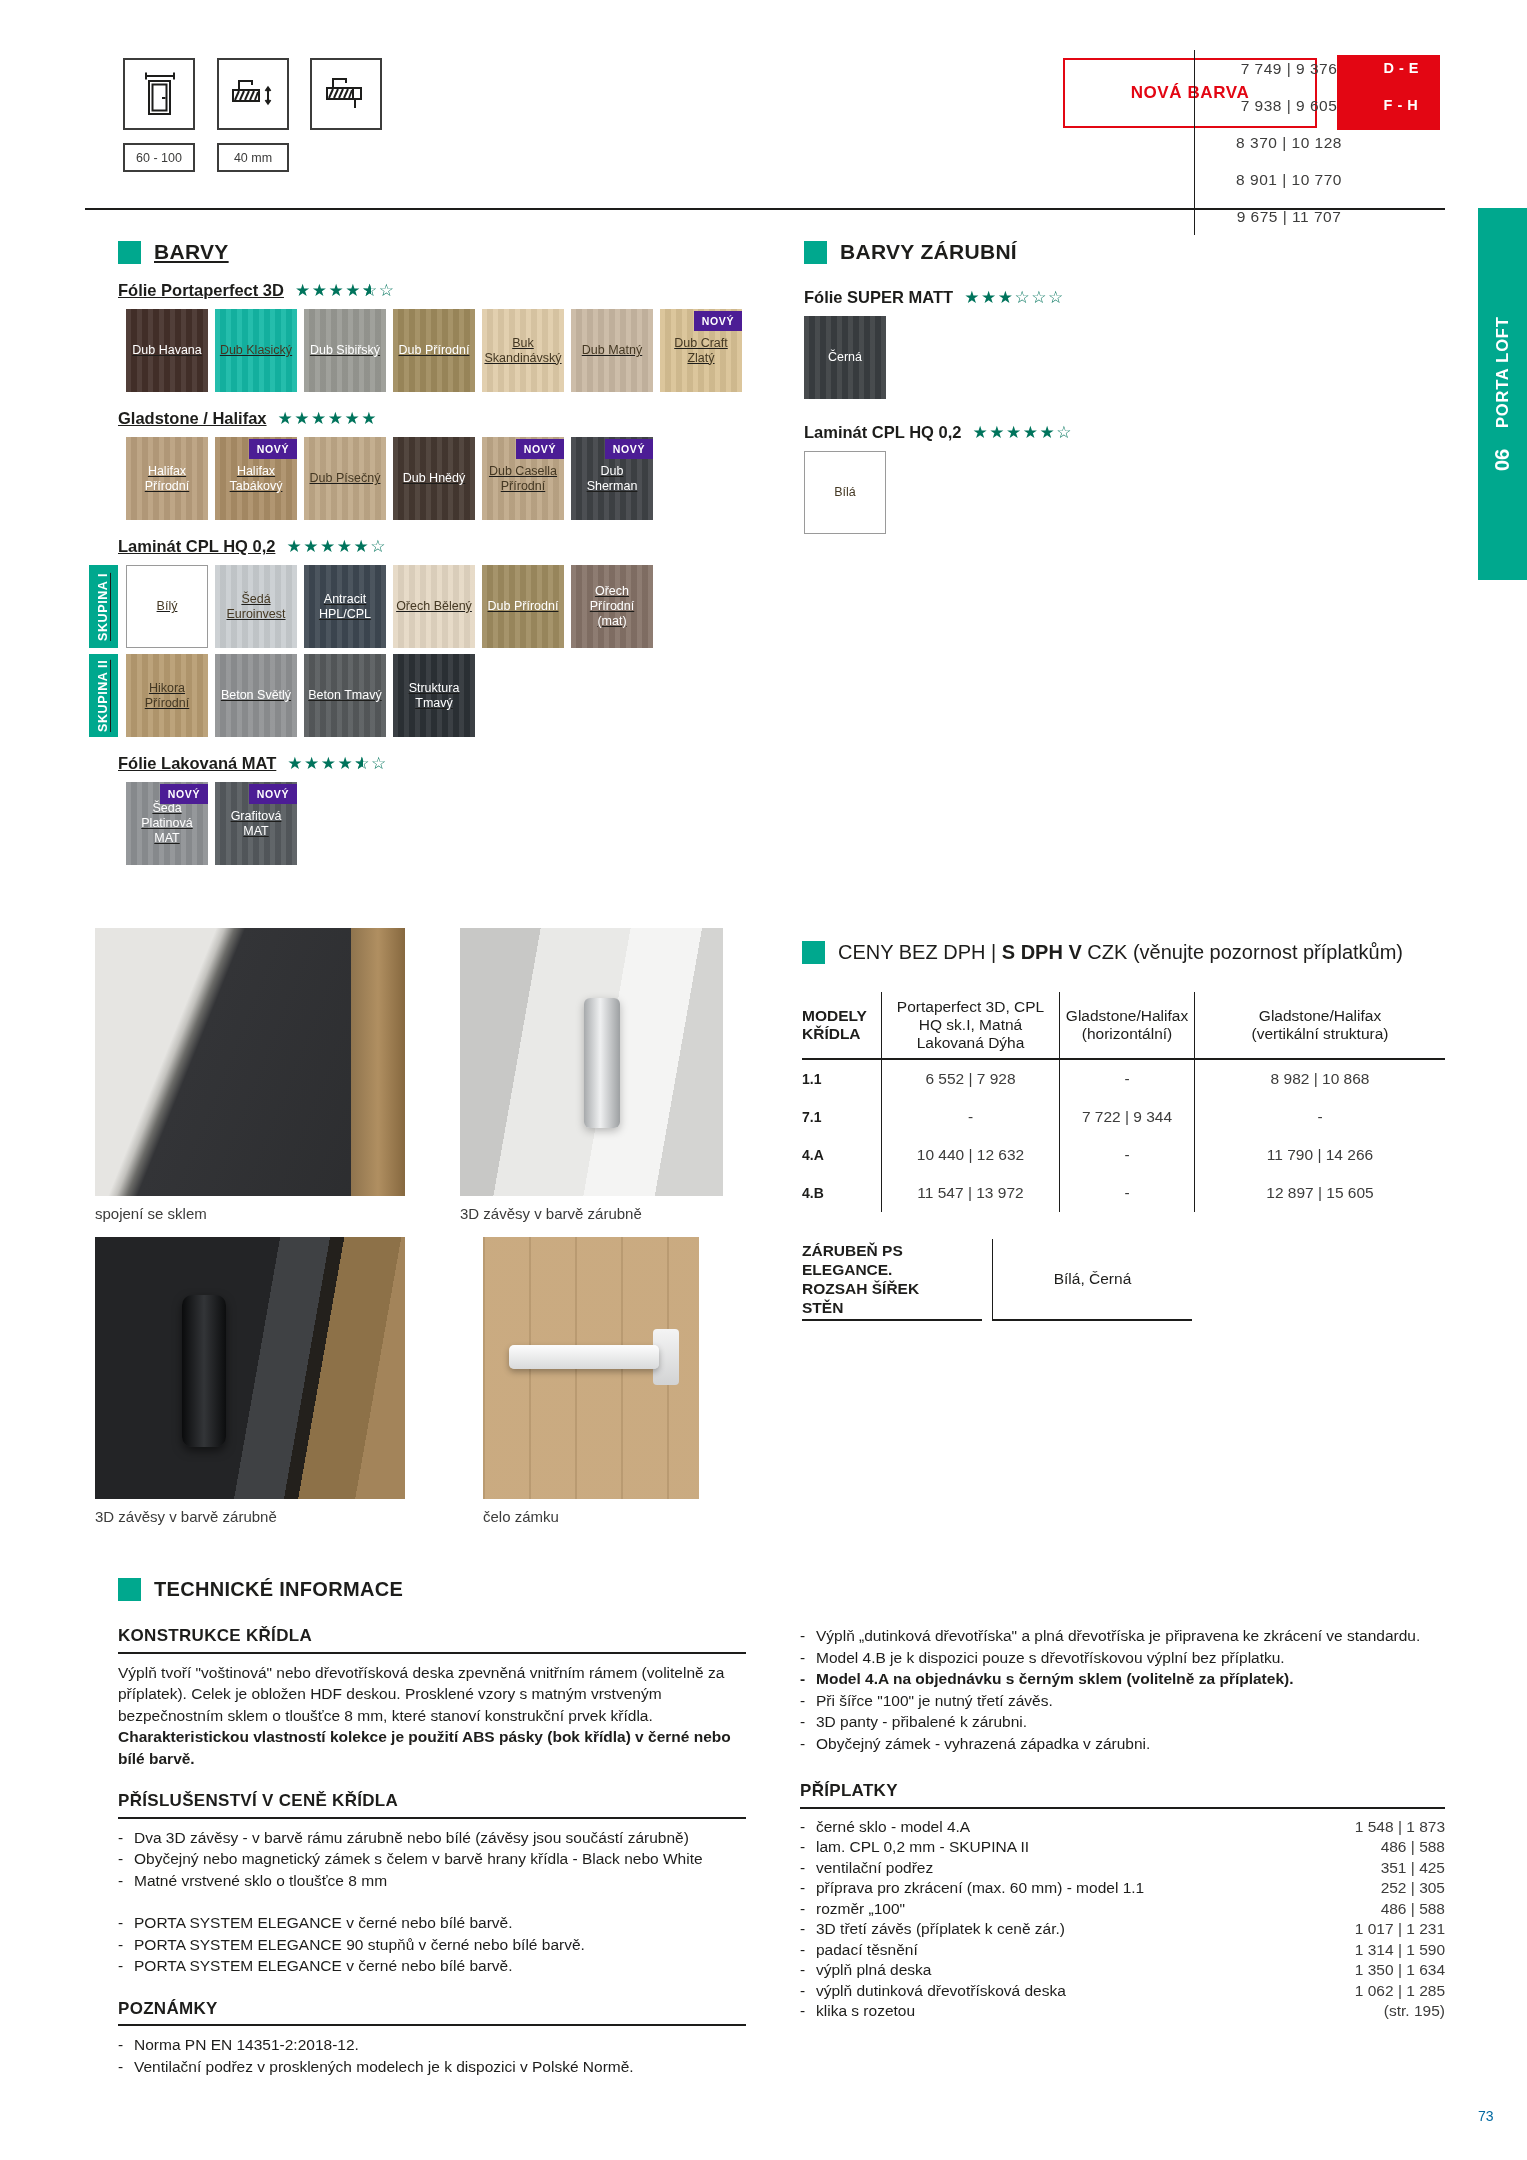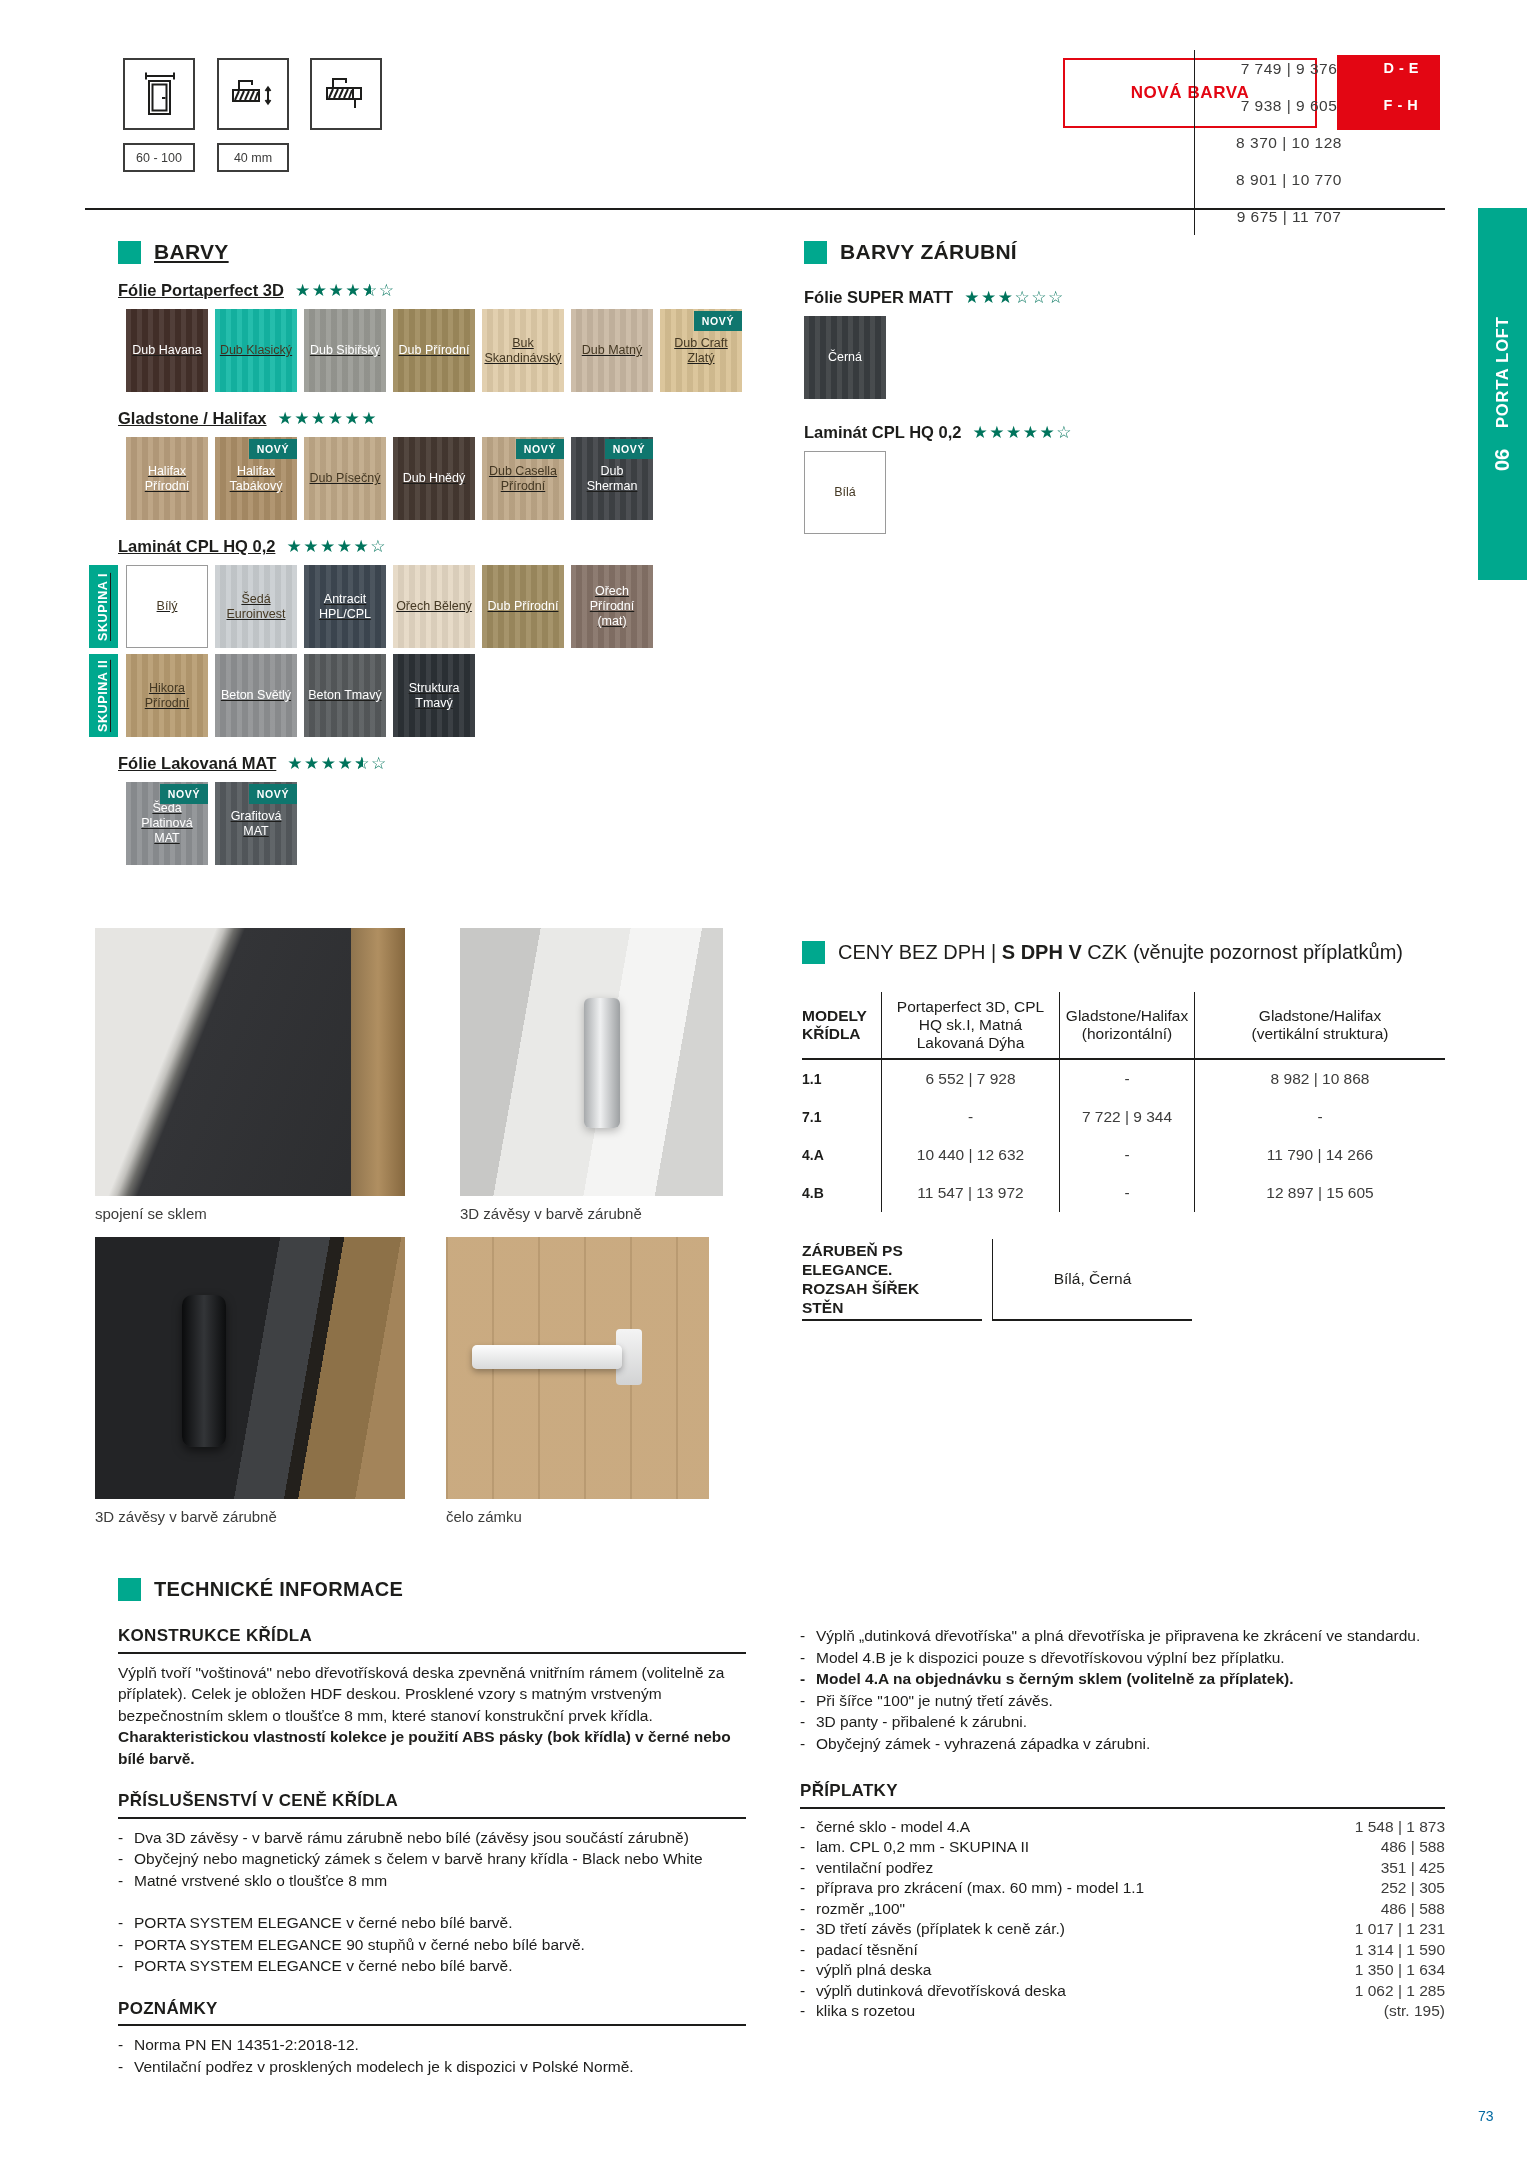--- a/index.html
+++ b/index.html
@@ -48,21 +48,21 @@
   .swatch{position:relative;width:82px;height:83px;box-sizing:border-box;flex:none;
           display:flex;align-items:center;justify-content:center;text-align:center;
           font-size:12.5px;line-height:15px;padding:0 3px;overflow:hidden;}
   .swatch::after{content:"";position:absolute;inset:0;
           background:repeating-linear-gradient(90deg,rgba(255,255,255,.07) 0 5px,rgba(0,0,0,.05) 5px 11px);}
   .swatch.bordered{border:1px solid #9a9a9a;}
   .swatch.bordered::after{background:none;}
   .swatch .sw-label{position:relative;z-index:2;}
   .swatch.light-text{color:#fff;}
   .swatch.dark-text{color:#443823;}
-  .badge-new{position:absolute;top:2px;right:0;z-index:3;background:#0f766e;color:#fff;
+  .badge-new{position:absolute;top:2px;right:0;z-index:3;background:#4c1d95;color:#fff;
              font-size:10.5px;font-weight:bold;letter-spacing:.6px;padding:2.5px 8px;}
   
   figure{margin:0;position:absolute;}
   .ph{position:relative;width:100%;overflow:hidden;}
   .p1{background:linear-gradient(112deg,#e6e5e2 0%,#e6e5e2 29%,#c2c1bd 31%,#6b6b68 33.5%,#333437 36%,#2b2c2e 100%);}
   .p1::after{content:"";position:absolute;right:0;top:0;width:54px;height:100%;
              background:linear-gradient(90deg,#8f744e,#b08f61 50%,#86683f);}
   .p2{background:linear-gradient(100deg,#c8c8c6 0 26%,#e9e9e7 26% 55%,#f4f4f3 55% 78%,#d4d4d2 78%);}
   .p2 .hinge{position:absolute;left:47%;top:26%;width:36px;height:130px;border-radius:6px;
              background:linear-gradient(90deg,#a7aaac,#eff0f1 45%,#9da0a2);box-shadow:0 3px 8px rgba(0,0,0,.25);}
@@ -73,21 +73,21 @@
   .p4::after{content:"";position:absolute;inset:0;
              background:repeating-linear-gradient(90deg,rgba(0,0,0,.07) 0 2px,rgba(255,255,255,.05) 2px 46px);}
   .p4 .handle{position:absolute;left:26px;top:108px;width:150px;height:24px;border-radius:5px;z-index:2;
              background:linear-gradient(180deg,#fdfdfd,#d9dadb);box-shadow:0 3px 6px rgba(0,0,0,.3);}
   .p4 .plate{position:absolute;left:170px;top:92px;width:26px;height:56px;border-radius:4px;z-index:1;
              background:linear-gradient(180deg,#f4f4f4,#d2d3d4);}
   figcaption{font-size:15px;color:#3c3c3b;margin-top:9px;}
   #fig1{left:95px;top:928px;width:310px;} #fig1 .ph{height:268px;}
   #fig2{left:460px;top:928px;width:263px;} #fig2 .ph{height:268px;}
   #fig3{left:95px;top:1237px;width:310px;} #fig3 .ph{height:262px;}
-  #fig4{left:446px;top:1237px;width:263px;} #fig4 .ph{height:262px;}
+  #fig4{left:483px;top:1237px;width:216px;} #fig4 .ph{height:262px;}
   
   #sec-ceny{position:absolute;left:802px;top:941px;width:643px;}
   .ceny-head{display:flex;align-items:center;gap:13px;font-size:20px;}
   .ceny-head b{font-weight:bold;}
   .t1{margin-top:28px;display:grid;grid-template-columns:79px 178px 135px 251px;}
   .t1c{display:flex;align-items:center;justify-content:center;text-align:center;box-sizing:border-box;padding:2px 6px;}
   .t1c:not(.first){border-left:1.5px solid #1d1d1b;}
   .t1h{min-height:68px;font-size:15.5px;border-bottom:2px solid #1d1d1b;}
   .t1h.first{justify-content:flex-start;text-align:left;font-weight:bold;padding-left:0;}
   .t1h span{display:block;}

